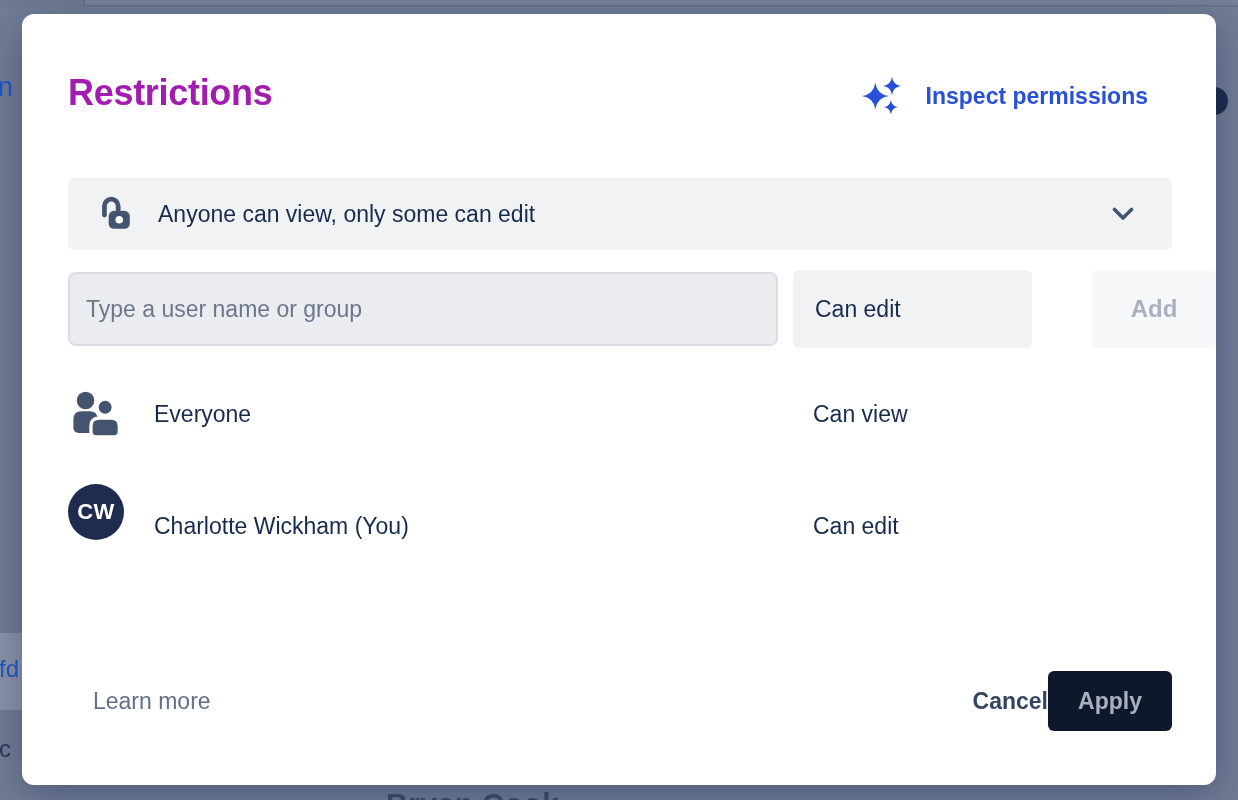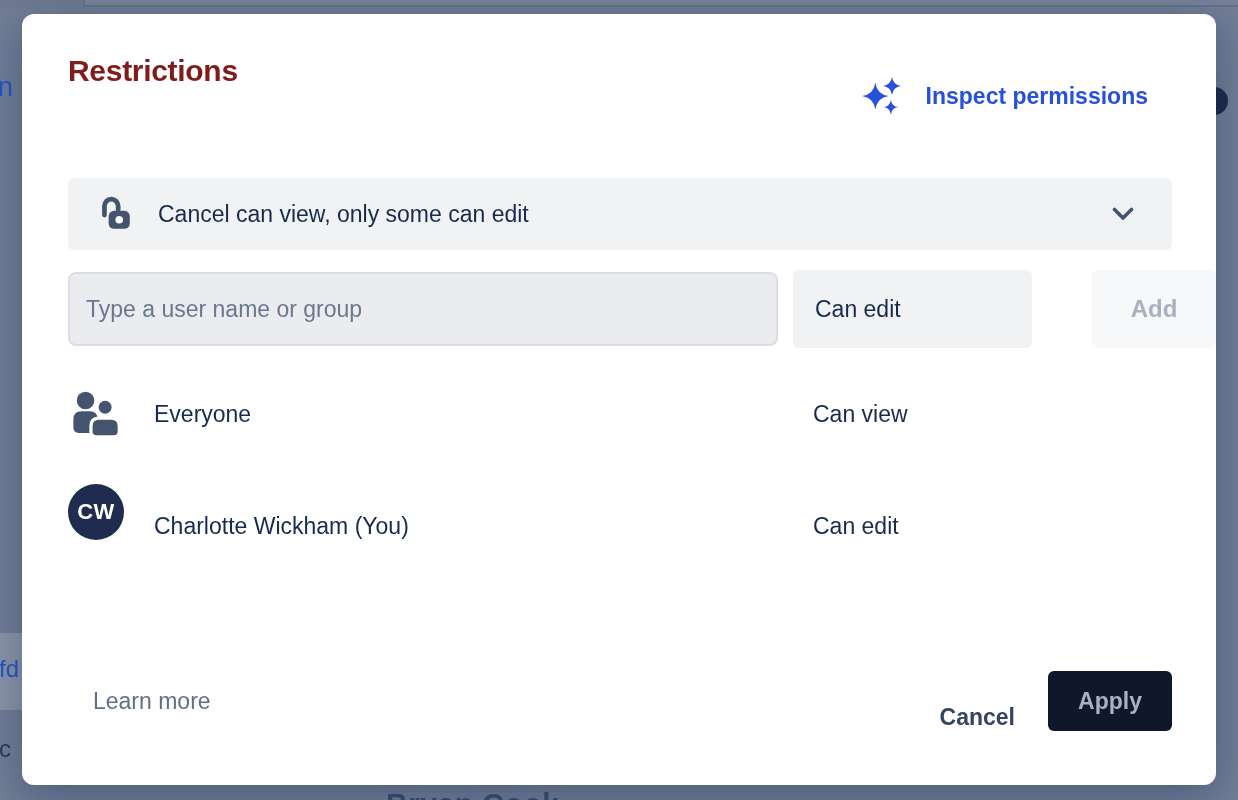--- a/index.html
+++ b/index.html
@@ -23,22 +23,22 @@
   .frag-c    { left:-1px; top:735px; font-size:24px; color:#2E3A55; }
   .frag-name { left:386px; top:787px; font-size:30px; color:#3D4C6B; font-weight:600; letter-spacing:0.5px; }
   .bg-avatar { position:absolute; left:1200px; top:87px; width:28px; height:28px;
     border-radius:50%; background:#1E2B4D; }
 
   
   .modal { position:absolute; left:22px; top:14px; width:1194px; height:771px;
     background:#FFFFFF; border-radius:12px; z-index:10;
     box-shadow:0 10px 40px rgba(9,30,66,0.35); }
 
-  .modal-title { position:absolute; left:46px; top:40px;
-    font-size:30px; font-weight:600; color:#7f1d1d; letter-spacing:-0.3px; }
+  .modal-title { position:absolute; left:46px; top:58px;
+    font-size:36px; font-weight:600; color:#a21caf; letter-spacing:-0.3px; }
 
   .inspect-link { position:absolute; right:68px; top:60px; height:44px;
     display:flex; align-items:center; gap:24px; cursor:pointer; }
   .inspect-link span { font-size:23px; font-weight:600; color:#2850D8; }
 
   
   .restriction-select { position:absolute; left:46px; top:164px; width:1104px; height:72px;
     background:#F1F2F4; border-radius:6px; display:flex; align-items:center;
     padding:0 38px 0 28px; cursor:pointer; }
   .restriction-select .label { font-size:23px; color:#172B4D; margin-left:24px; flex:1; }
@@ -67,21 +67,21 @@
   .avatar { width:56px; height:56px; border-radius:50%; background:#1F2B4F;
     color:#FFFFFF; font-size:22px; font-weight:700; letter-spacing:0.5px;
     display:flex; align-items:center; justify-content:center; }
   .member-name { font-size:23px; color:#172B4D; margin-left:6px; }
   .member-perm { position:absolute; left:745px; font-size:23px; color:#172B4D; }
 
   
   .footer { position:absolute; left:46px; right:44px; bottom:54px; height:60px;
     display:flex; align-items:center; justify-content:space-between; }
   .learn-more { margin-left:25px; font-size:23px; font-weight:500; color:#626F86; cursor:pointer; }
-  .footer-actions { display:flex; align-items:flex-end; gap:33px; }
+  .footer-actions { display:flex; align-items:center; }
   .cancel-btn { background:none; border:none; font-size:23px; font-weight:600;
     color:#344563; font-family:"Liberation Sans", sans-serif; cursor:pointer; }
   .apply-btn { width:124px; height:60px; background:#0f172a; border:none; border-radius:6px;
     font-size:23px; font-weight:600; color:#A9B1C0;
     font-family:"Liberation Sans", sans-serif; cursor:default; }
 </style>
 </head>
 <body>
 
 <div class="bg-layer">
@@ -108,21 +108,21 @@
     </svg>
     <span>Inspect permissions</span>
   </div>
 
   <div class="restriction-select">
     <svg width="38" height="38" viewBox="0 0 36 36">
       <path d="M8 19 L8 10.5 A6.5 6.5 0 0 1 21 10.5 L21 14" fill="none" stroke="#44546F" stroke-width="4.5" stroke-linecap="round"></path>
       <rect x="12" y="15" width="20" height="17" rx="5" fill="#44546F"></rect>
       <circle cx="22" cy="23.5" r="3.6" fill="#FFFFFF"></circle>
     </svg>
-    <span class="label">Cancel can view, only some can edit</span>
+    <span class="label">Anyone can view, only some can edit</span>
     <svg width="22" height="14" viewBox="0 0 22 14">
       <path d="M2.5 2.5 L11 11 L19.5 2.5" fill="none" stroke="#44546F" stroke-width="3.6" stroke-linecap="round" stroke-linejoin="round"></path>
     </svg>
   </div>
 
   <input class="user-input" type="text" placeholder="Type a user name or group" style="">
 
   <button class="perm-select">Can edit</button>
 
   <button class="add-btn">Add</button>

